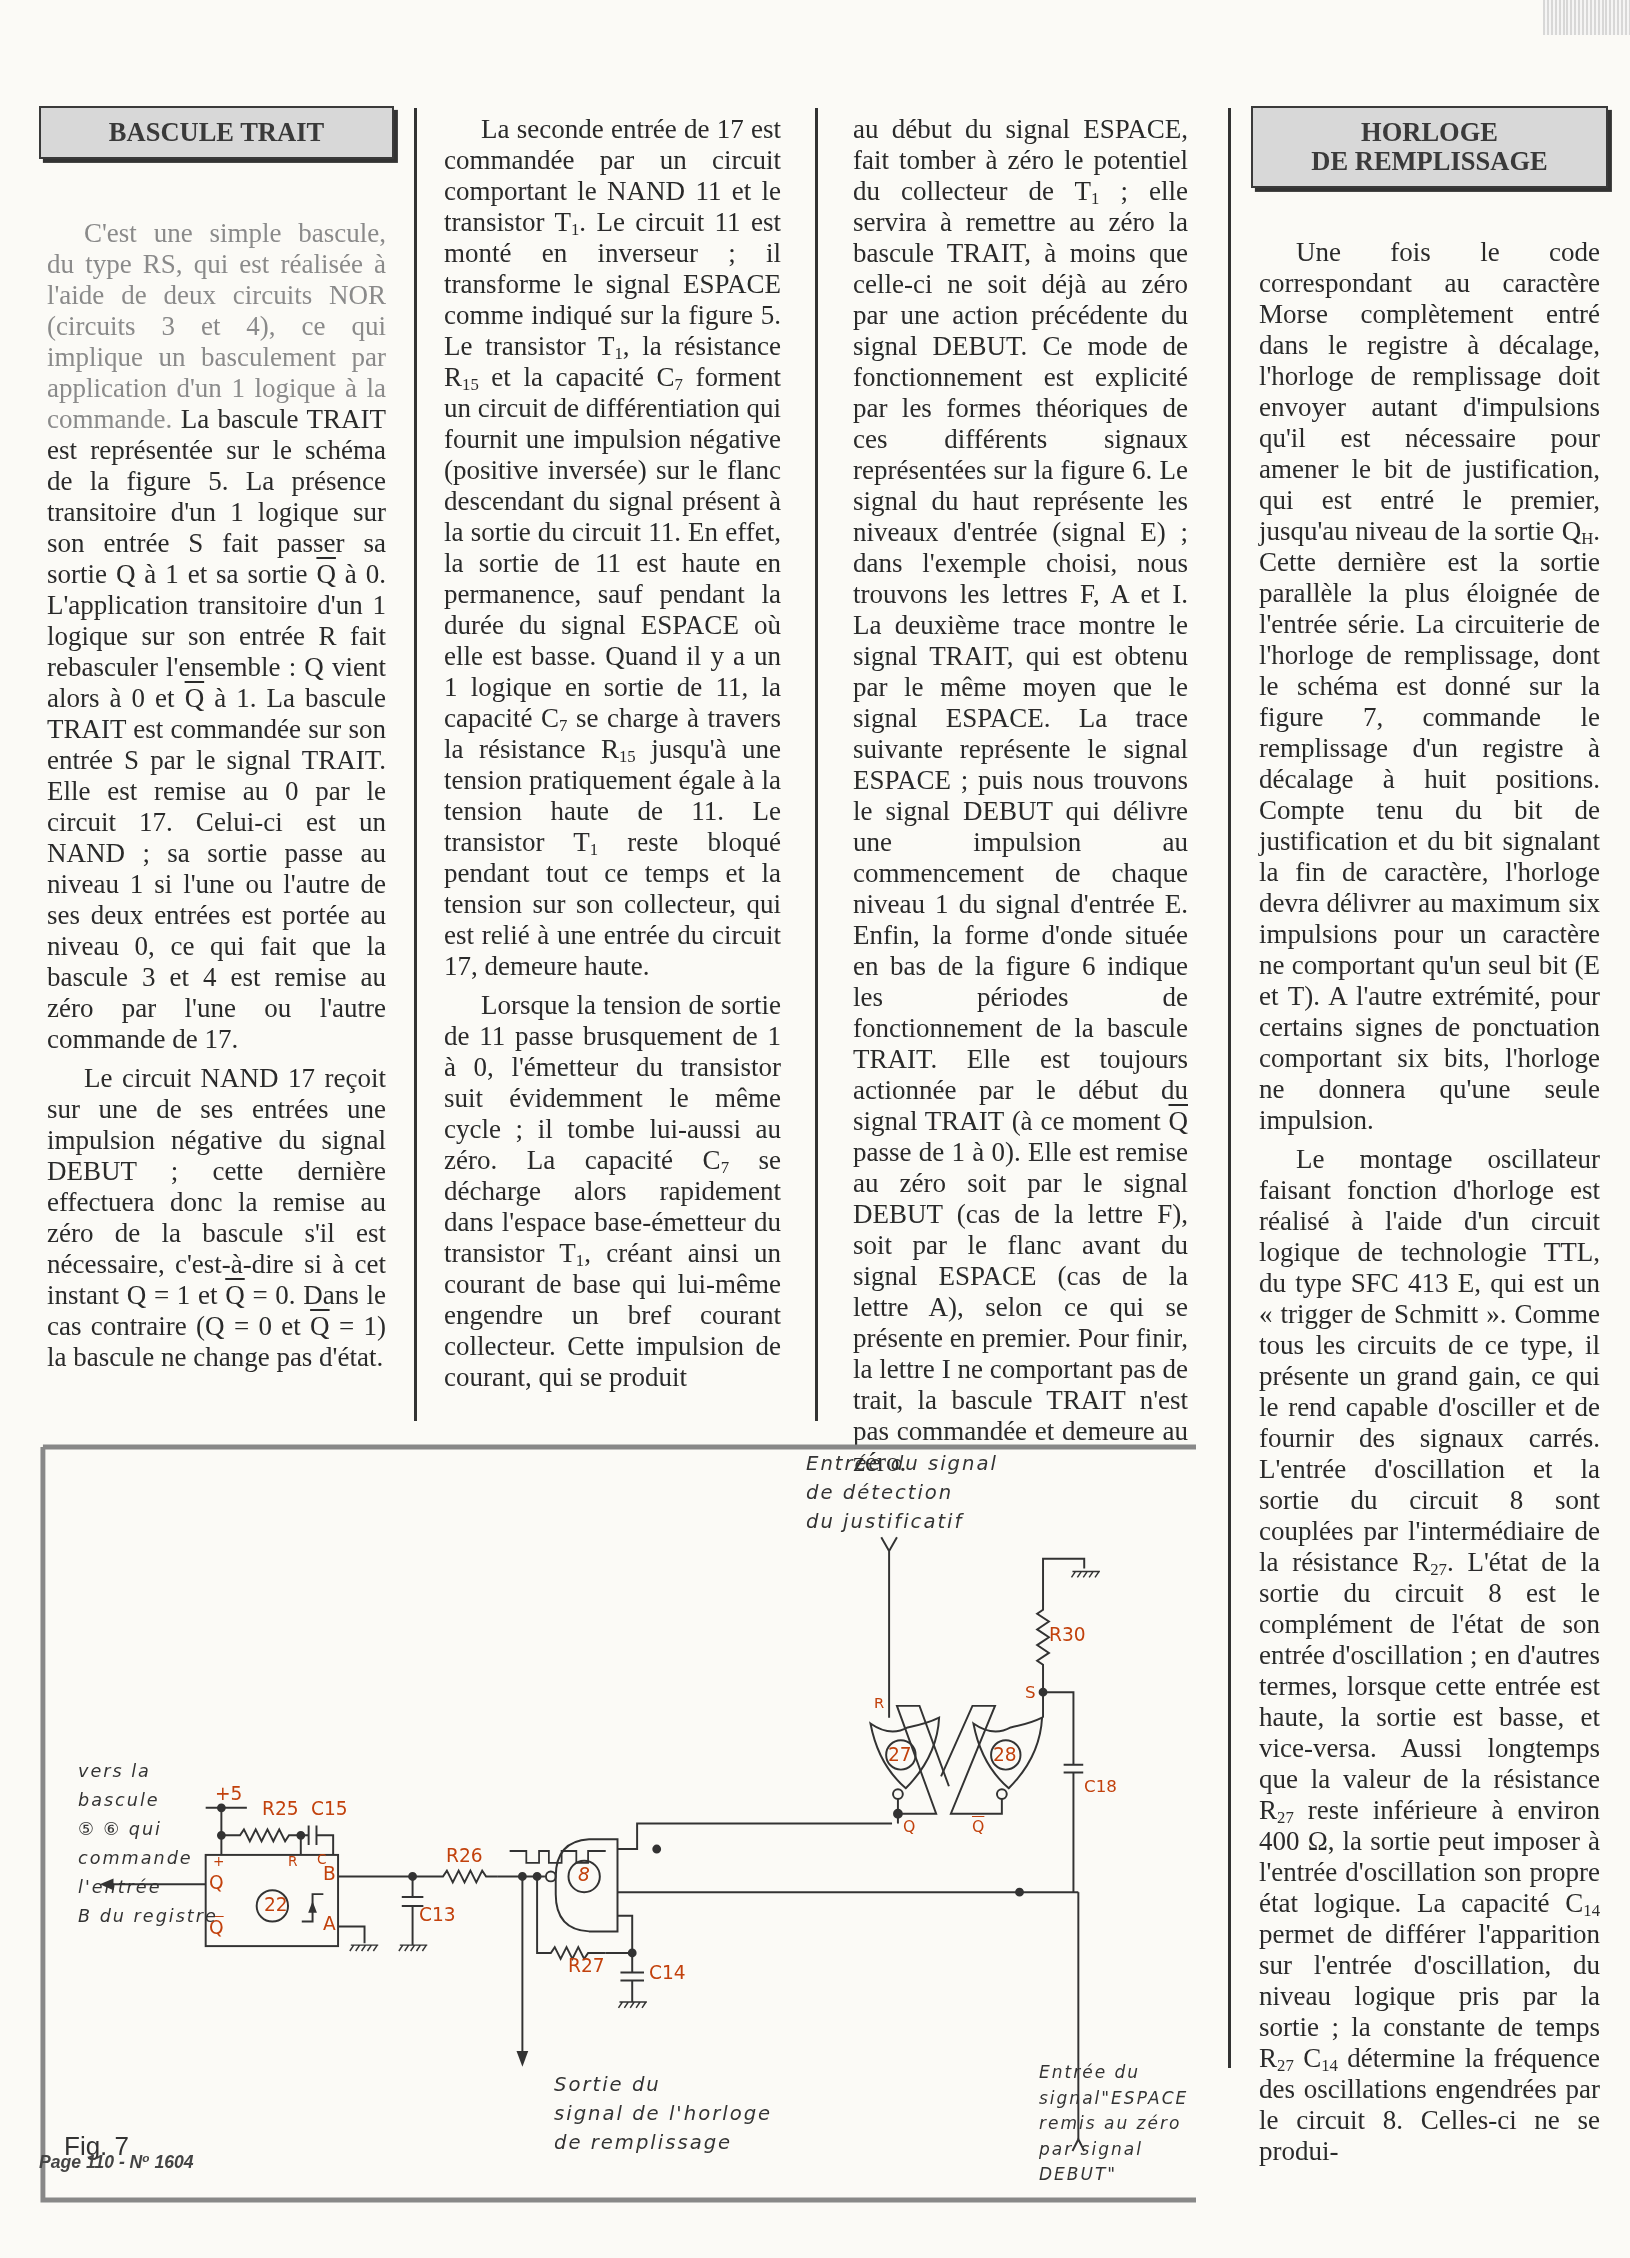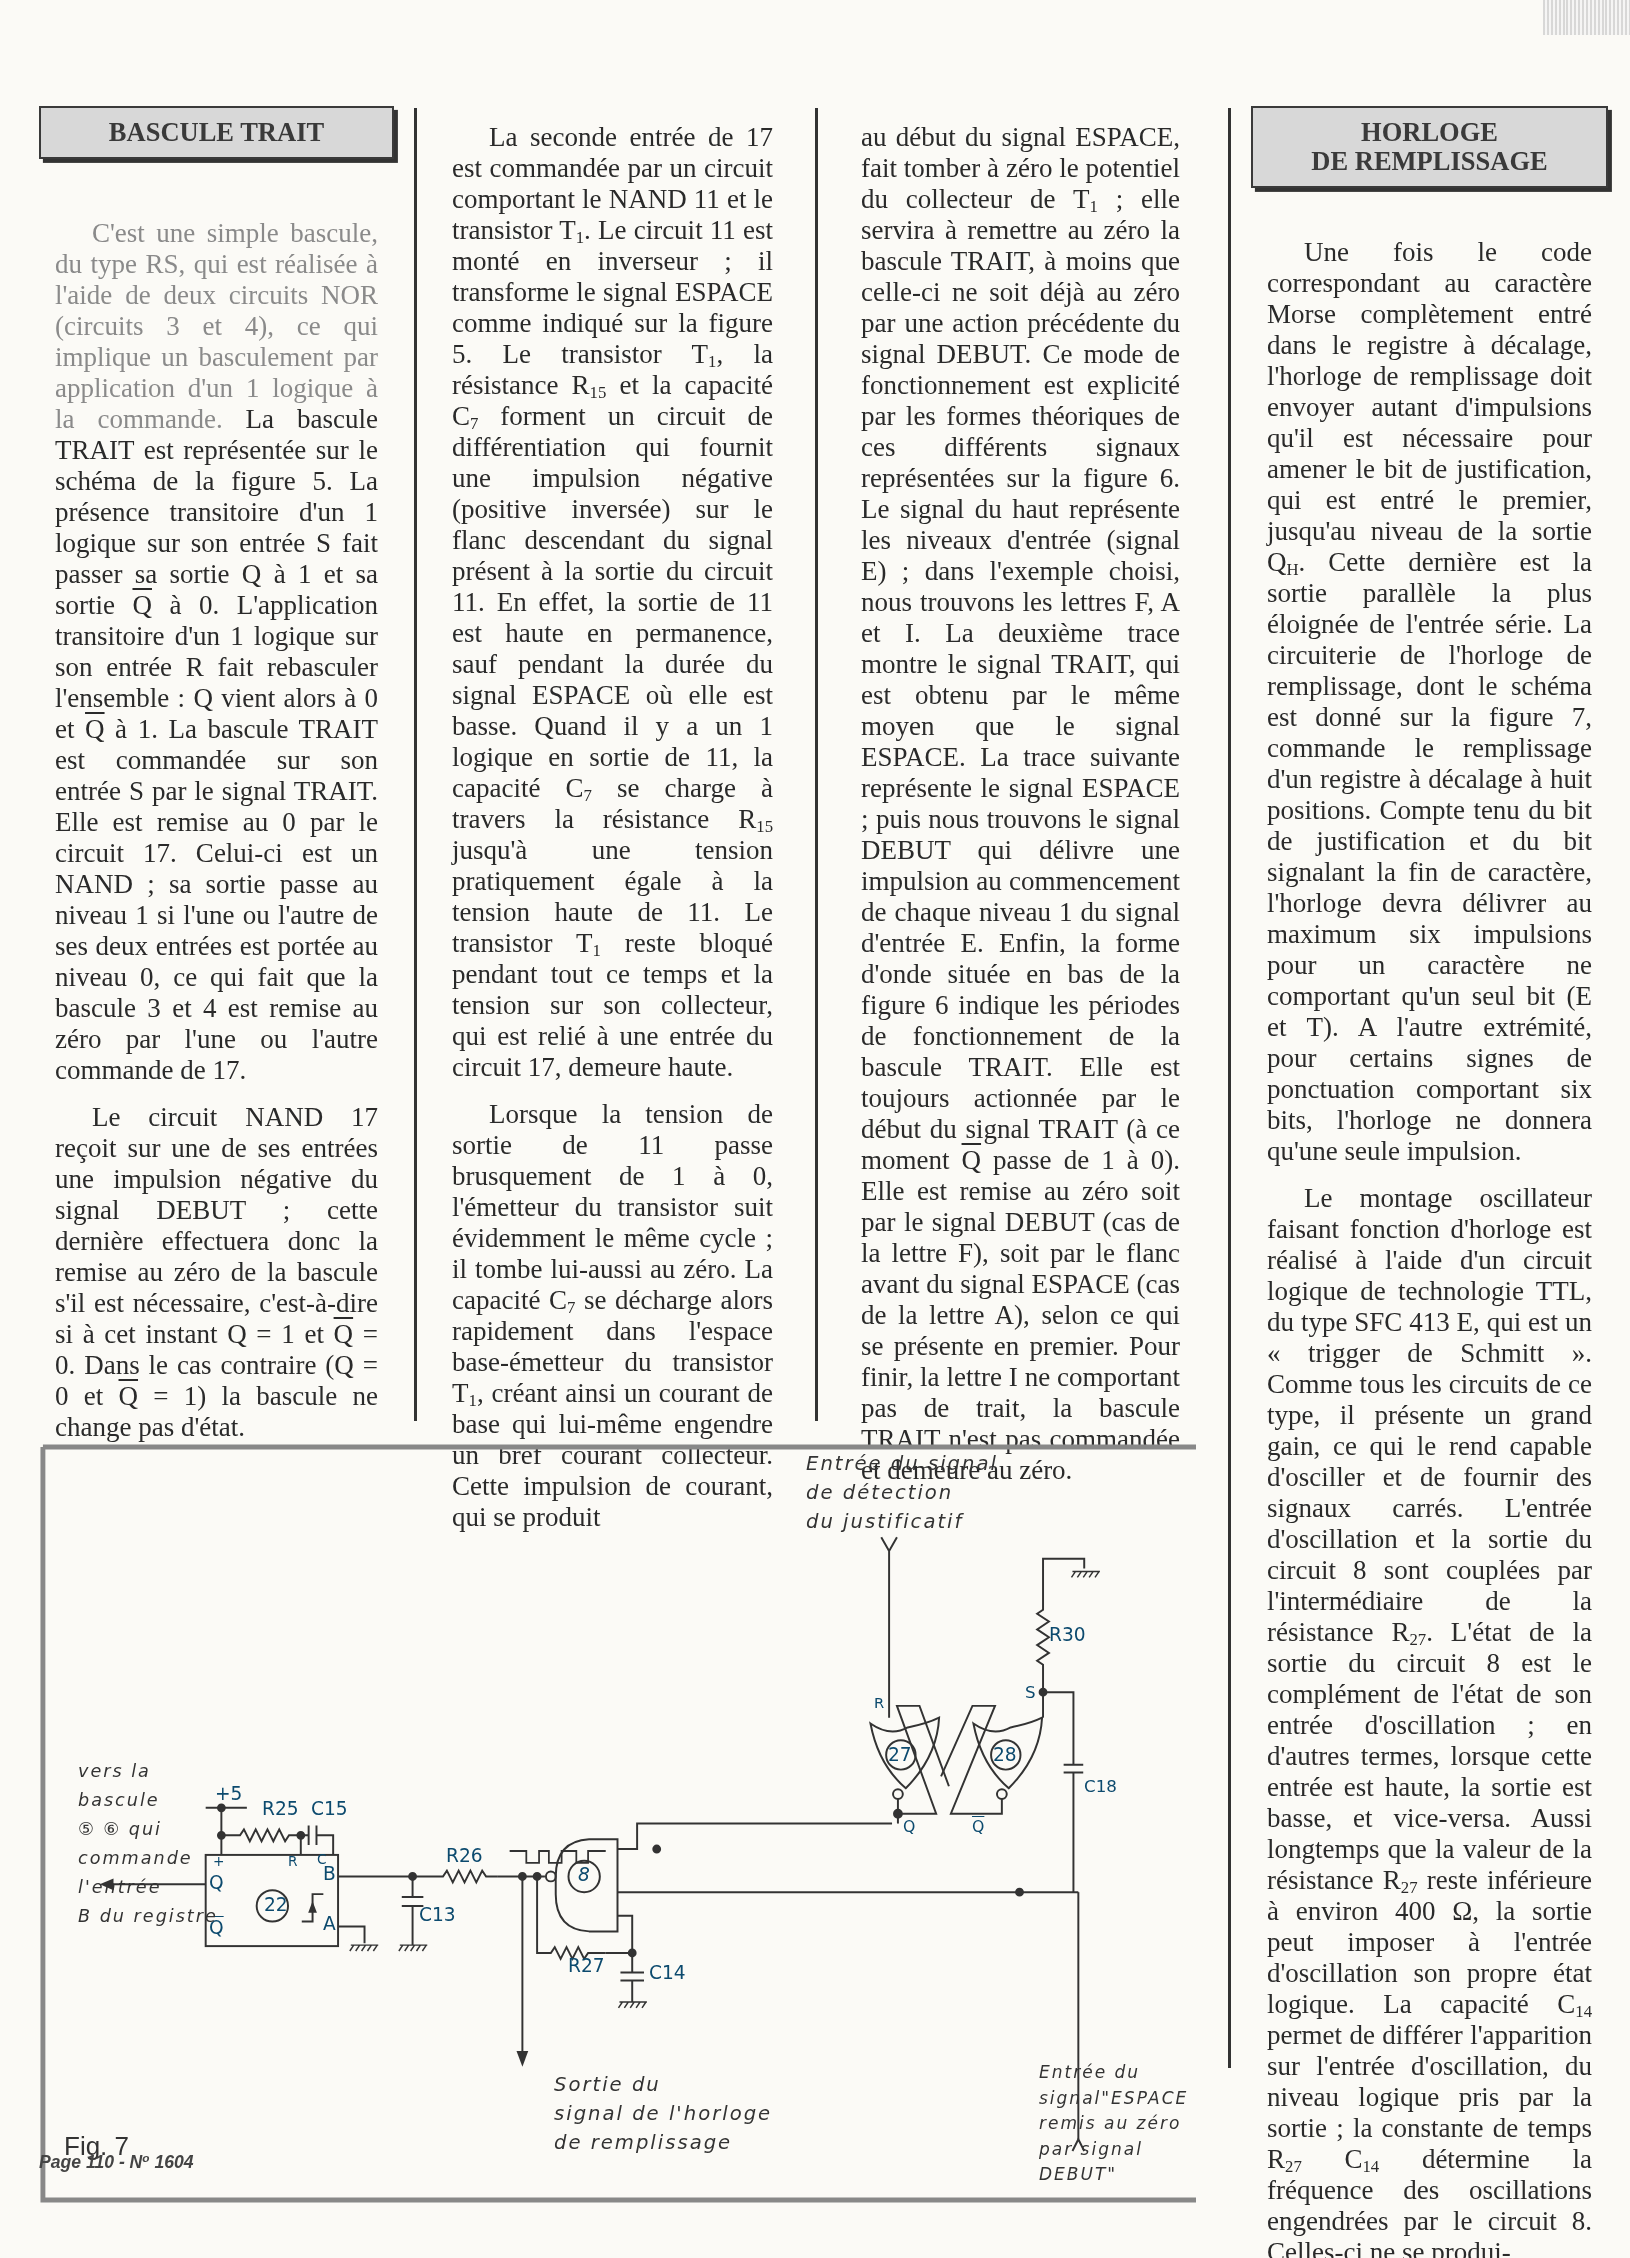--- a/index.html
+++ b/index.html
@@ -12,21 +12,21 @@
   .corner-scan {
     position: absolute; right: 0; top: 0; width: 88px; height: 35px;
     background: repeating-linear-gradient(90deg, #cfcfcf 0 2px, #f4f4f4 2px 3.9px);
     opacity: .8;
   }
   .col {
     position: absolute; top: 106px;
     font-size: 27px; line-height: 31px;
     text-align: justify; hyphens: manual;
   }
-  .col p { margin: 16px; text-indent: 0; }
+  .col p { margin: 8px; text-indent: 0; }
   .col p.ind { text-indent: 37px; }
   .col1 { left: 39px; width: 355px; }
   .col2 { left: 436px; width: 353px; }
   .col3 { left: 845px; width: 351px; }
   .col4 { left: 1251px; width: 357px; }
   .rule {
     position: absolute; width: 2.9px; background: #333;
   }
   .r1 { left: 414px; top: 108px; height: 1313px; }
   .r2 { left: 815px; top: 108px; height: 1313px; }
@@ -48,21 +48,21 @@
     position: absolute; left: 39px; top: 1443px; width: 1157px; height: 765px;
   }
   .figure svg { position: absolute; left: 0; top: 0; }
   .hand {
     position: absolute; font-family: "DejaVu Sans", sans-serif;
     color: #333; font-size: 19.6px; line-height: 29px; letter-spacing: 2px;
     font-style: italic;
   }
   .lbl {
     position: absolute; font-family: "DejaVu Sans", sans-serif;
-    color: #0c4a6e; font-size: 18.6px;
+    color: #c2410c; font-size: 18.6px;
   }
   .figlabel {
     position: absolute; left: 25px; top: 688px;
     font-family: "Liberation Sans", sans-serif; font-size: 26px; color: #333;
   }
   .footer {
     position: absolute; left: 39px; top: 2151px;
     font-family: "Liberation Sans", sans-serif; font-weight: bold;
     font-size: 17.6px; color: #444; font-style: italic;
   }

